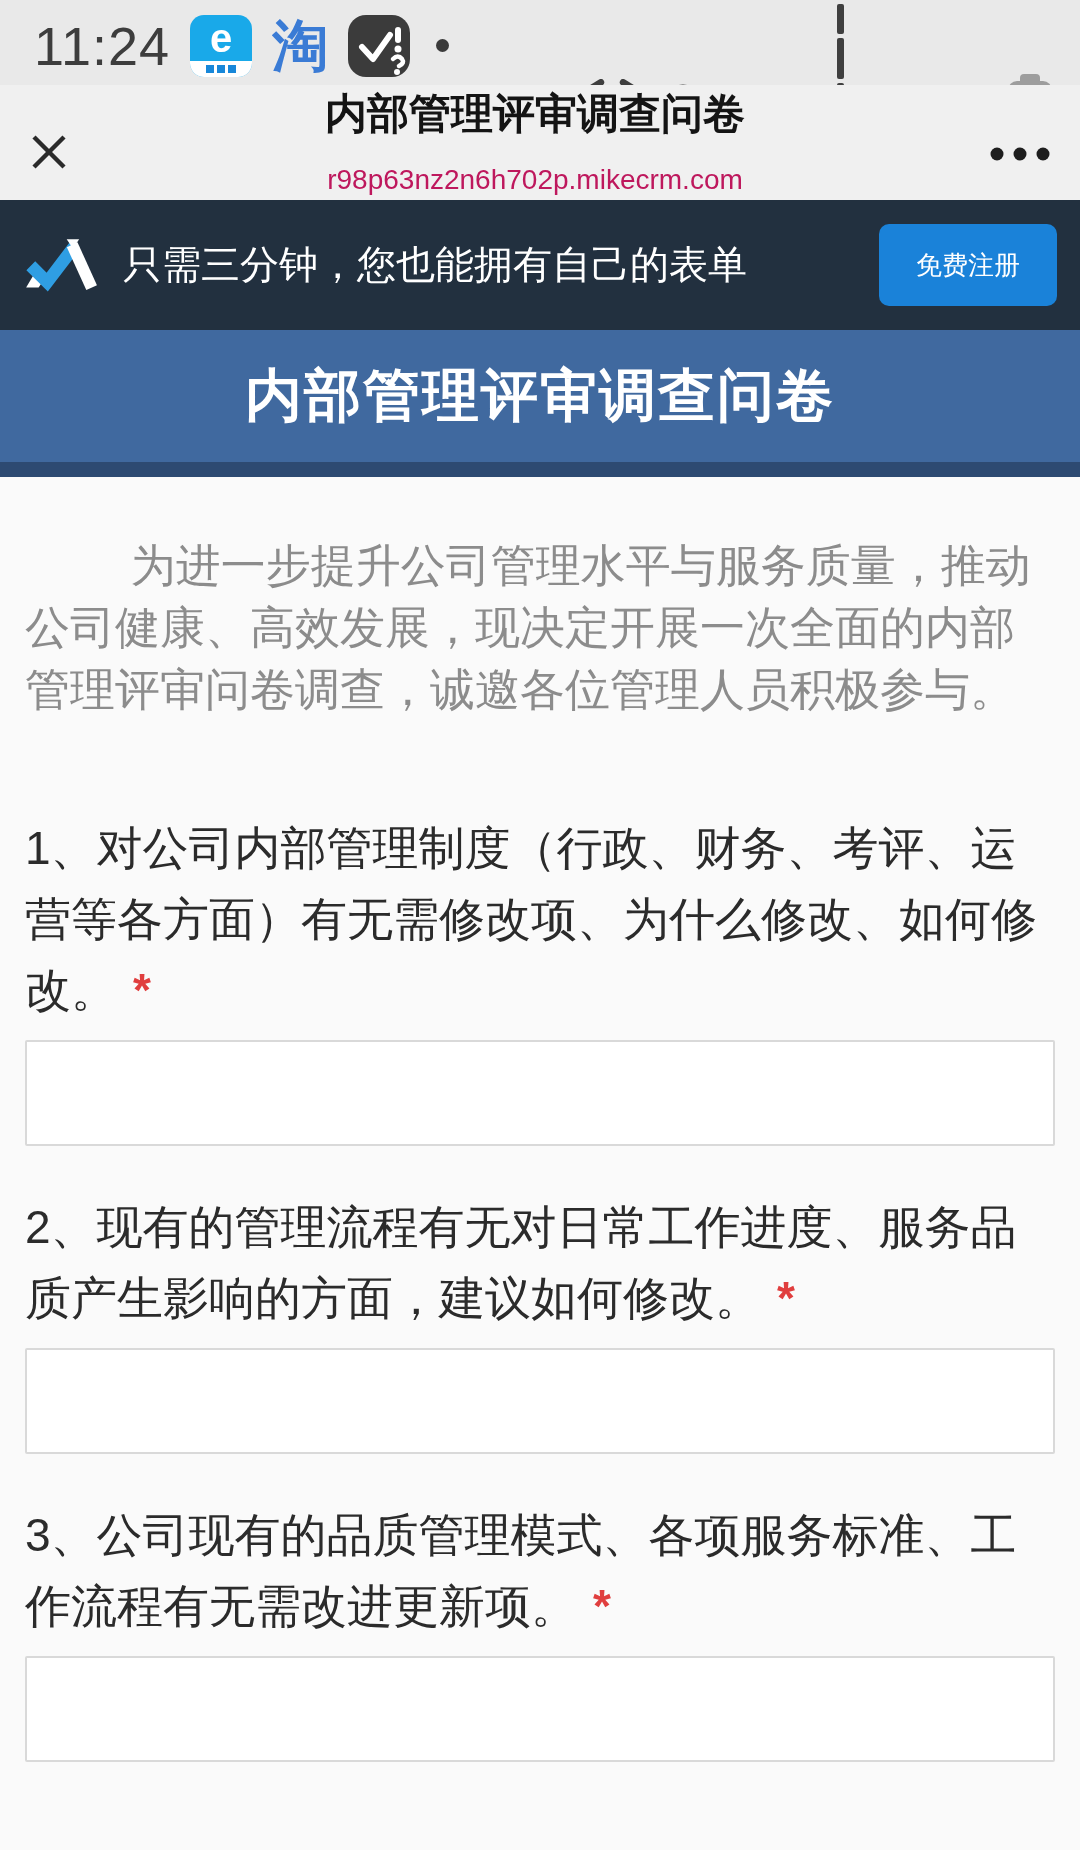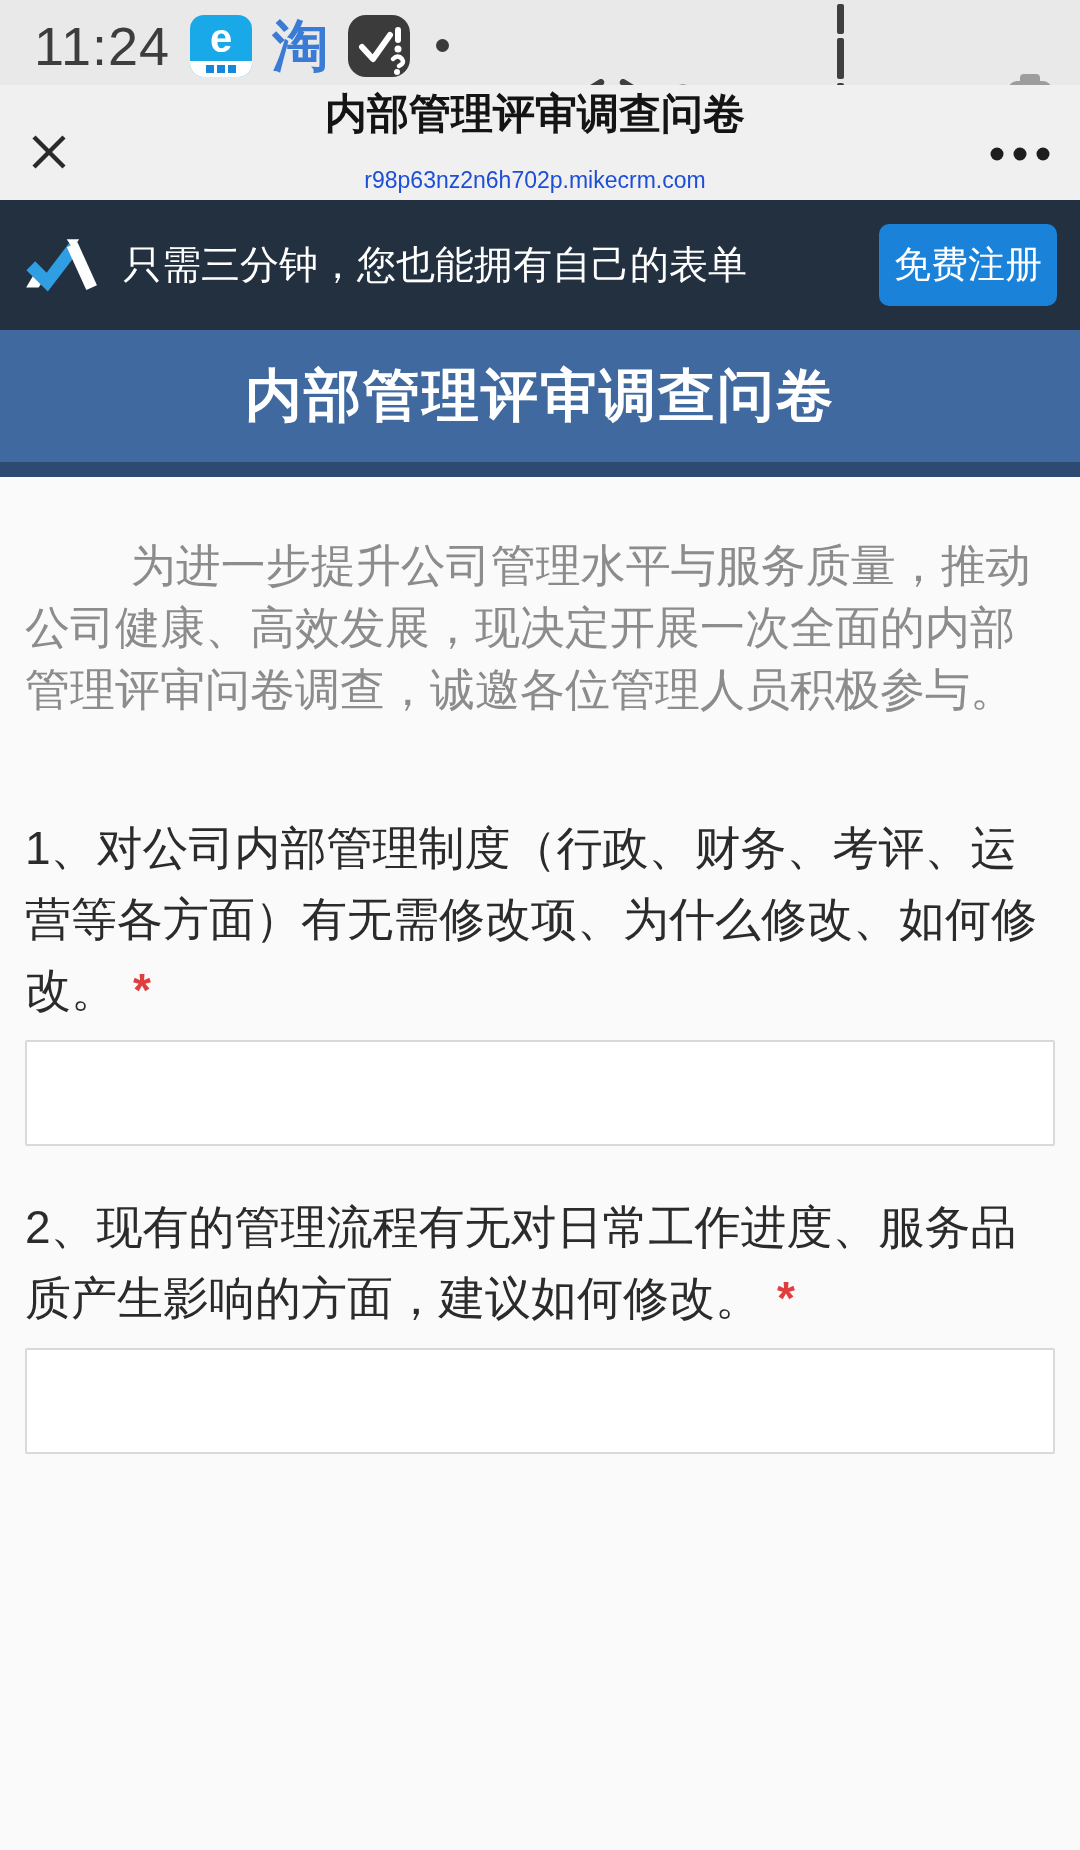--- a/index.html
+++ b/index.html
@@ -38,29 +38,29 @@
   .battery .cap{flex:0 0 36%;background:#9d9d9d;}
   .battery .lvl{flex:1;background:#565656;}
 
   
   .browser-header{height:115px;background:#f0f0f0;display:flex;align-items:center;
     padding:0 28px;box-sizing:border-box;gap:16px;}
   .close-x{width:64px;display:flex;align-items:center;justify-content:flex-start;
     cursor:pointer;margin-top:18px;}
   .bh-center{flex:1;text-align:center;display:flex;flex-direction:column;justify-content:center;margin-top:4px;}
   .bh-title{font-size:42px;font-weight:bold;color:#141414;line-height:50px;}
-  .bh-url{font-size:23px;color:#1d4ed8;line-height:40px;margin-top:21px;}
+  .bh-url{font-size:28px;color:#be185d;line-height:40px;margin-top:21px;}
   .more-dots{width:74px;display:flex;justify-content:flex-end;cursor:pointer;margin-top:22px;}
 
   
   .promo{height:130px;background:#22303f;display:flex;align-items:center;
     padding:0 23px;box-sizing:border-box;}
   .promo .logo{margin-right:22px;flex:0 0 auto;display:flex;}
   .slogan{color:#ffffff;font-size:39px;flex:1;white-space:nowrap;overflow:hidden;}
-  .register-btn{width:178px;height:82px;background:#1a82d9;color:#fff;font-size:37px;
+  .register-btn{width:178px;height:82px;background:#1a82d9;color:#fff;font-size:26px;
     border:none;border-radius:10px;font-family:inherit;cursor:pointer;flex:0 0 auto;}
 
   
   .title-band{background:#40699f;height:132px;display:flex;align-items:center;justify-content:center;}
   .title-band h1{color:#fff;font-size:57px;font-weight:bold;margin:0;letter-spacing:2px;}
   .band-strip{height:15px;background:#2d4a72;}
 
   
   .form-body{flex:1;background:#fafafa;padding:0 25px;box-sizing:border-box;}
   .intro{margin-top:58px;color:#8c8c8c;font-size:45px;line-height:62px;}
@@ -187,15 +187,19 @@
     <div class="question first">
       <span>1、对公司内部管理制度（行政、财务、考评、运营等各方面）有无需修改项、为什么修改、如何修改。</span><span class="req">*</span>
       <textarea class="answer" style=""></textarea>
     </div>
 
     <div class="question">
       <span>2、现有的管理流程有无对日常工作进度、服务品质产生影响的方面，建议如何修改。</span><span class="req">*</span>
       <textarea class="answer" style=""></textarea>
     </div>
 
+    <div class="question">
+      <span>3、公司现有的品质管理模式、各项服务标准、工作流程有无需改进更新项。</span><span class="req">*</span>
+      <textarea class="answer" style=""></textarea>
+    </div>
   </div>
 
 </div>
 
 </body></html>

